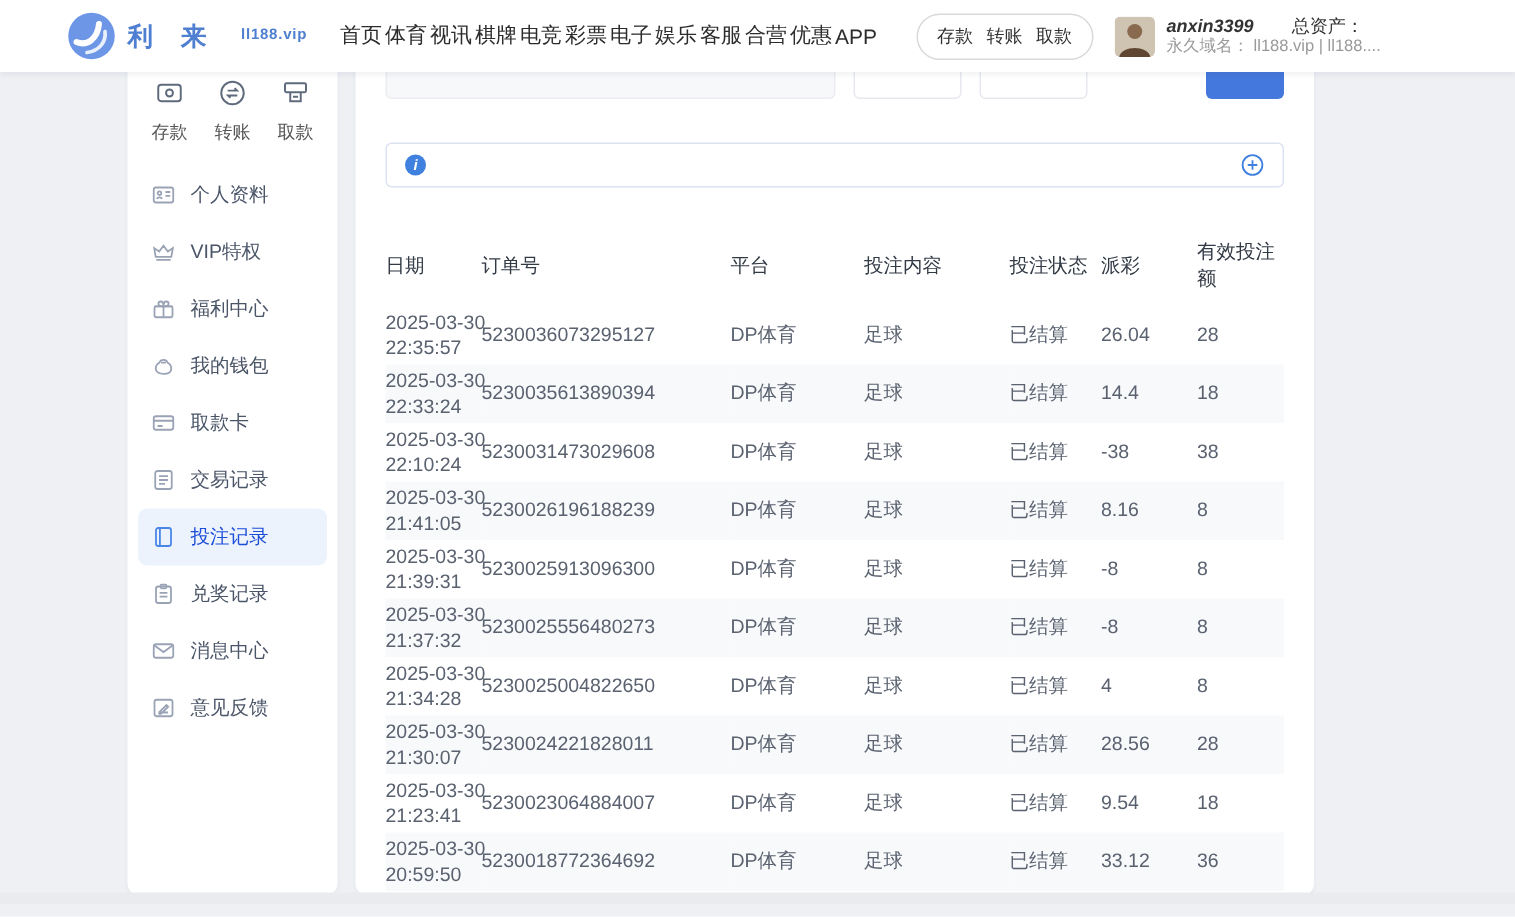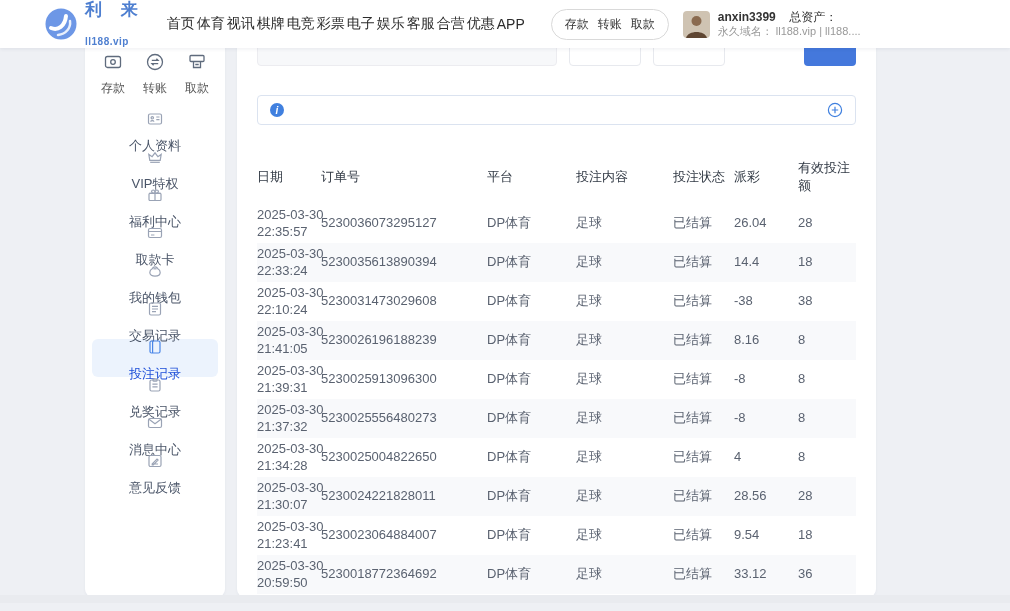--- a/index.html
+++ b/index.html
@@ -4,48 +4,48 @@
 <style>
   * { margin:0; padding:0; box-sizing:border-box; }
   html,body { width:1010px; height:611px; overflow:hidden; }
   body { font-family:"Liberation Sans","DejaVu Sans",sans-serif; background:#eef0f4; color:#333; }
   :root { --accent:#4478dc; --accent-text:#4a7fd4; --active-bg:#ecf3fd; }
 
   
   .topbar { position:relative; z-index:5; height:48px; background:#fff; display:flex; align-items:center;
             padding:0 28px 0 44px; box-shadow:0 1px 4px rgba(20,40,80,.08); }
   .logo { display:flex; align-items:center; gap:7px; margin-right:22px; }
-  .logo-txt { display:flex; flex-direction:column; line-height:1;gap:16px; }
+  .logo-txt { display:flex; flex-direction:row; line-height:1;gap:16px; }
   .logo-name { font-size:17px; font-weight:bold; color:#4e7fd0; letter-spacing:7px; }
   .logo-domain { font-size:10px; font-weight:bold; color:#4e7fd0; margin-top:3px; letter-spacing:.5px; }
   .nav { display:flex; align-items:center; gap:2px; }
   .nav a { font-size:14px; color:#2c2c2c; text-decoration:none; cursor:pointer; white-space:nowrap; }
   .wallet-pill { display:flex; align-items:center; gap:9px; border:1px solid #d9d9d9; border-radius:16px;
                  padding:6px 13px; margin-left:26px; }
   .wallet-pill span { font-size:12px; color:#333; cursor:pointer; white-space:nowrap; }
   .userbox { display:flex; align-items:center; gap:8px; margin-left:14px; }
   .avatar { width:27px; height:27px; border-radius:4px; overflow:hidden; flex:0 0 auto; }
   .user-meta { line-height:1.25; }
   .u-line1 { font-size:12px; color:#333; white-space:nowrap; }
-  .u-line1 .uname { font-weight:bold; margin-right:10px; }
+  .u-line1 .uname { font-weight:bold; margin-right:22px;font-style:italic; }
   .u-line2 { font-size:11px; color:#999; white-space:nowrap; display:flex; align-items:center; gap:3px; }
 
   
   .content { position:relative; height:555px; overflow:hidden; }
   .card { position:absolute; background:#fff; border-radius:8px; box-shadow:0 1px 3px rgba(30,50,90,.05); }
 
   
   .sidebar { left:85px; width:140px; top:-10px; bottom:6px; padding-top:14px; }
   .quick-actions { display:flex; justify-content:space-between; padding:0 16px; margin-bottom:14px; }
   .qa { display:flex; flex-direction:column; align-items:center; gap:5px; cursor:pointer; }
   .qa svg { stroke:#5f6b7d; }
   .qa span { font-size:12px; color:#555; }
   .menu { list-style:none; }
   .menu li { display:flex; align-items:center; gap:10px; height:38px; margin:0 7px; padding:0 9px;
-             border-radius:6px; font-size:13px; color:#4a5568; cursor:pointer;flex-direction:column; }
+             border-radius:6px; font-size:13px; color:#4a5568; cursor:pointer; }
   .menu li svg { stroke:#9aa3b5; flex:0 0 auto; }
   .menu li.active { background:var(--active-bg); color:#1d4ed8; }
   .menu li.active svg { stroke:#4a86e8; }
 
   
   .main { left:237px; width:639px; top:-24px; bottom:6px; padding:12px 20px 8px; }
   .filter-row { display:flex; align-items:center; gap:12px; height:30px; }
   .f-input { width:300px; height:30px; background:#f7f8fa; border:1px solid #ececf0; border-radius:4px; }
   .f-select { width:72px; height:30px; background:#fff; border:1px solid #e7e9ee; border-radius:4px; }
   .f-btn { width:52px; height:30px; margin-left:auto; background:var(--accent); border:none; border-radius:4px; cursor:pointer; }
@@ -184,31 +184,31 @@
       <li>
         <svg width="16" height="16" viewBox="0 0 16 16" fill="none" stroke-width="1.2" stroke="currentColor">
           <rect x="2" y="6.3" width="12" height="7.2" rx="1"></rect>
             <path d="M2 6.3h12M8 6.3v7.2"></path>
           <path d="M8 6.3C6 6.3 4.6 5.6 4.6 4.5 4.6 3.5 5.4 3 6.2 3 7.5 3 8 4.4 8 6.3zM8 6.3c2 0 3.4-.7 3.4-1.8C11.4 3.5 10.6 3 9.8 3 8.5 3 8 4.4 8 6.3z"></path>
           </svg>
         <span>福利中心</span>
       </li>
       <li>
         <svg width="16" height="16" viewBox="0 0 16 16" fill="none" stroke-width="1.2" stroke="currentColor">
+          <path d="M5.2 5.8a3 3 0 0 1 5.6 0c1.5.8 2.4 2.2 2.4 3.8 0 2.4-2.3 3.6-5.2 3.6S2.8 12 2.8 9.6c0-1.6.9-3 2.4-3.8z"></path>
+            <path d="M6.4 5.8h3.2"></path>
+          </svg>
+        <span>我的钱包</span>
+      </li>
+      <li>
+        <svg width="16" height="16" viewBox="0 0 16 16" fill="none" stroke-width="1.2" stroke="currentColor">
           <rect x="1.5" y="3.5" width="13" height="9" rx="1.5"></rect>
             <path d="M1.5 6.5h13M4 10h3.4"></path>
           </svg>
         <span>取款卡</span>
-      </li>
-      <li>
-        <svg width="16" height="16" viewBox="0 0 16 16" fill="none" stroke-width="1.2" stroke="currentColor">
-          <path d="M5.2 5.8a3 3 0 0 1 5.6 0c1.5.8 2.4 2.2 2.4 3.8 0 2.4-2.3 3.6-5.2 3.6S2.8 12 2.8 9.6c0-1.6.9-3 2.4-3.8z"></path>
-            <path d="M6.4 5.8h3.2"></path>
-          </svg>
-        <span>我的钱包</span>
       </li>
       <li>
         <svg width="16" height="16" viewBox="0 0 16 16" fill="none" stroke-width="1.2" stroke="currentColor">
           <rect x="2.5" y="2" width="11" height="12" rx="1.5"></rect>
             <path d="M5 5.4h6M5 8h6M5 10.6h4"></path>
           </svg>
         <span>交易记录</span>
       </li>
       <li class="active">
         <svg width="16" height="16" viewBox="0 0 16 16" fill="none" stroke-width="1.2" stroke="currentColor">

